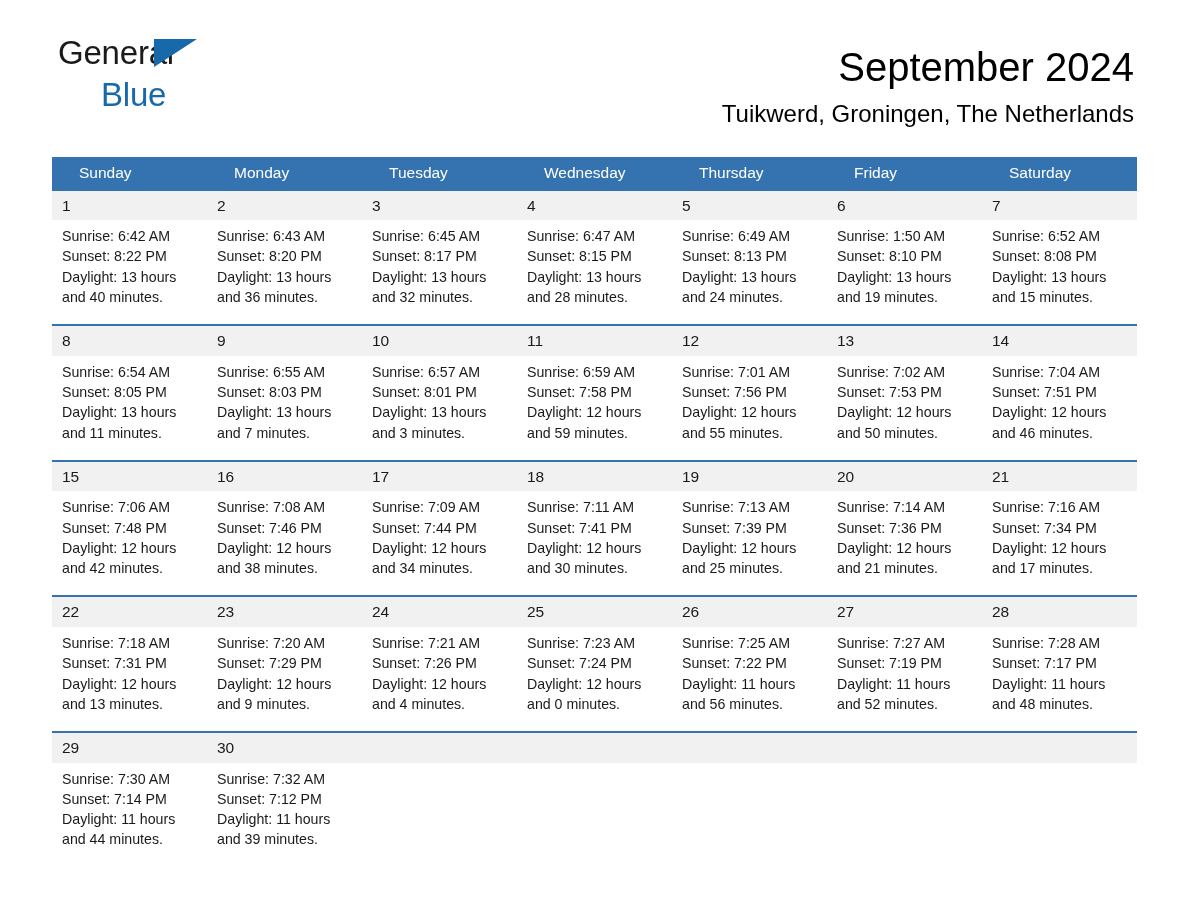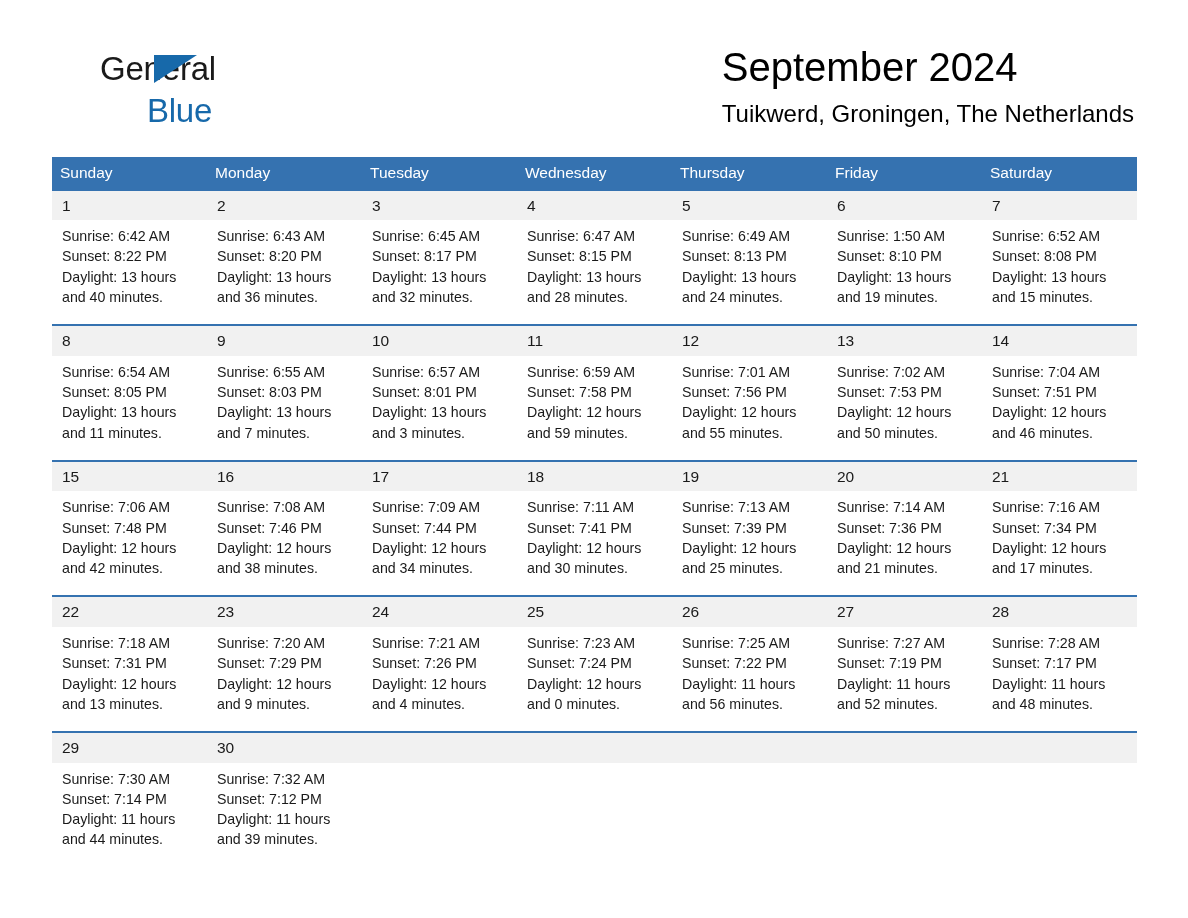--- a/index.html
+++ b/index.html
@@ -24,26 +24,25 @@
   
   .header {
     position: relative;
     height: 112px;
     padding: 0 52px;
     box-sizing: border-box;
   }
   .logo {
     position: absolute;
     left: 58px;
-    top: 52px;
+    top: 36px;
     width: 200px;
     height: 70px;
     line-height: 1;
     user-select: none;
-    text-align: center;
   }
   .logo-row1 {
     position: relative;
     display: block;
     font-size: 33px;
     letter-spacing: -0.2px;
     color: #1a1a1a;
     font-family: "Liberation Sans", sans-serif;
     font-weight: 400;
   }
@@ -64,21 +63,21 @@
     font-size: 33px;
     color: #1769aa;
     font-family: "Liberation Sans", sans-serif;
     font-weight: 400;
     letter-spacing: -0.2px;
   }
   .title-block {
     position: absolute;
     right: 54px;
     top: 44px;
-    text-align: left;
+    text-align: right;
   }
   .month-title {
     font-size: 40px;
     font-weight: 400;
     color: #000000;
     line-height: 1.15;
     white-space: nowrap;
   }
   .location-title {
     margin-top: 10px;
@@ -99,21 +98,21 @@
     table-layout: fixed;
   }
   .calendar col { width: 155px; }
 
   .calendar thead th {
     background: #3572b0;
     color: #ffffff;
     font-size: 15.5px;
     font-weight: 400;
     text-align: left;
-    padding: 7px 0 8px 8px;
+    padding: 7px 0 8px 27px;
     border: none;
     line-height: 1.2;
   }
 
   tr.week-dates td {
     background: #f1f1f1;
     border-top: 2px solid #3572b0;
     font-size: 15.5px;
     color: #1a1a1a;
     padding: 6px 0 5px 10px;

